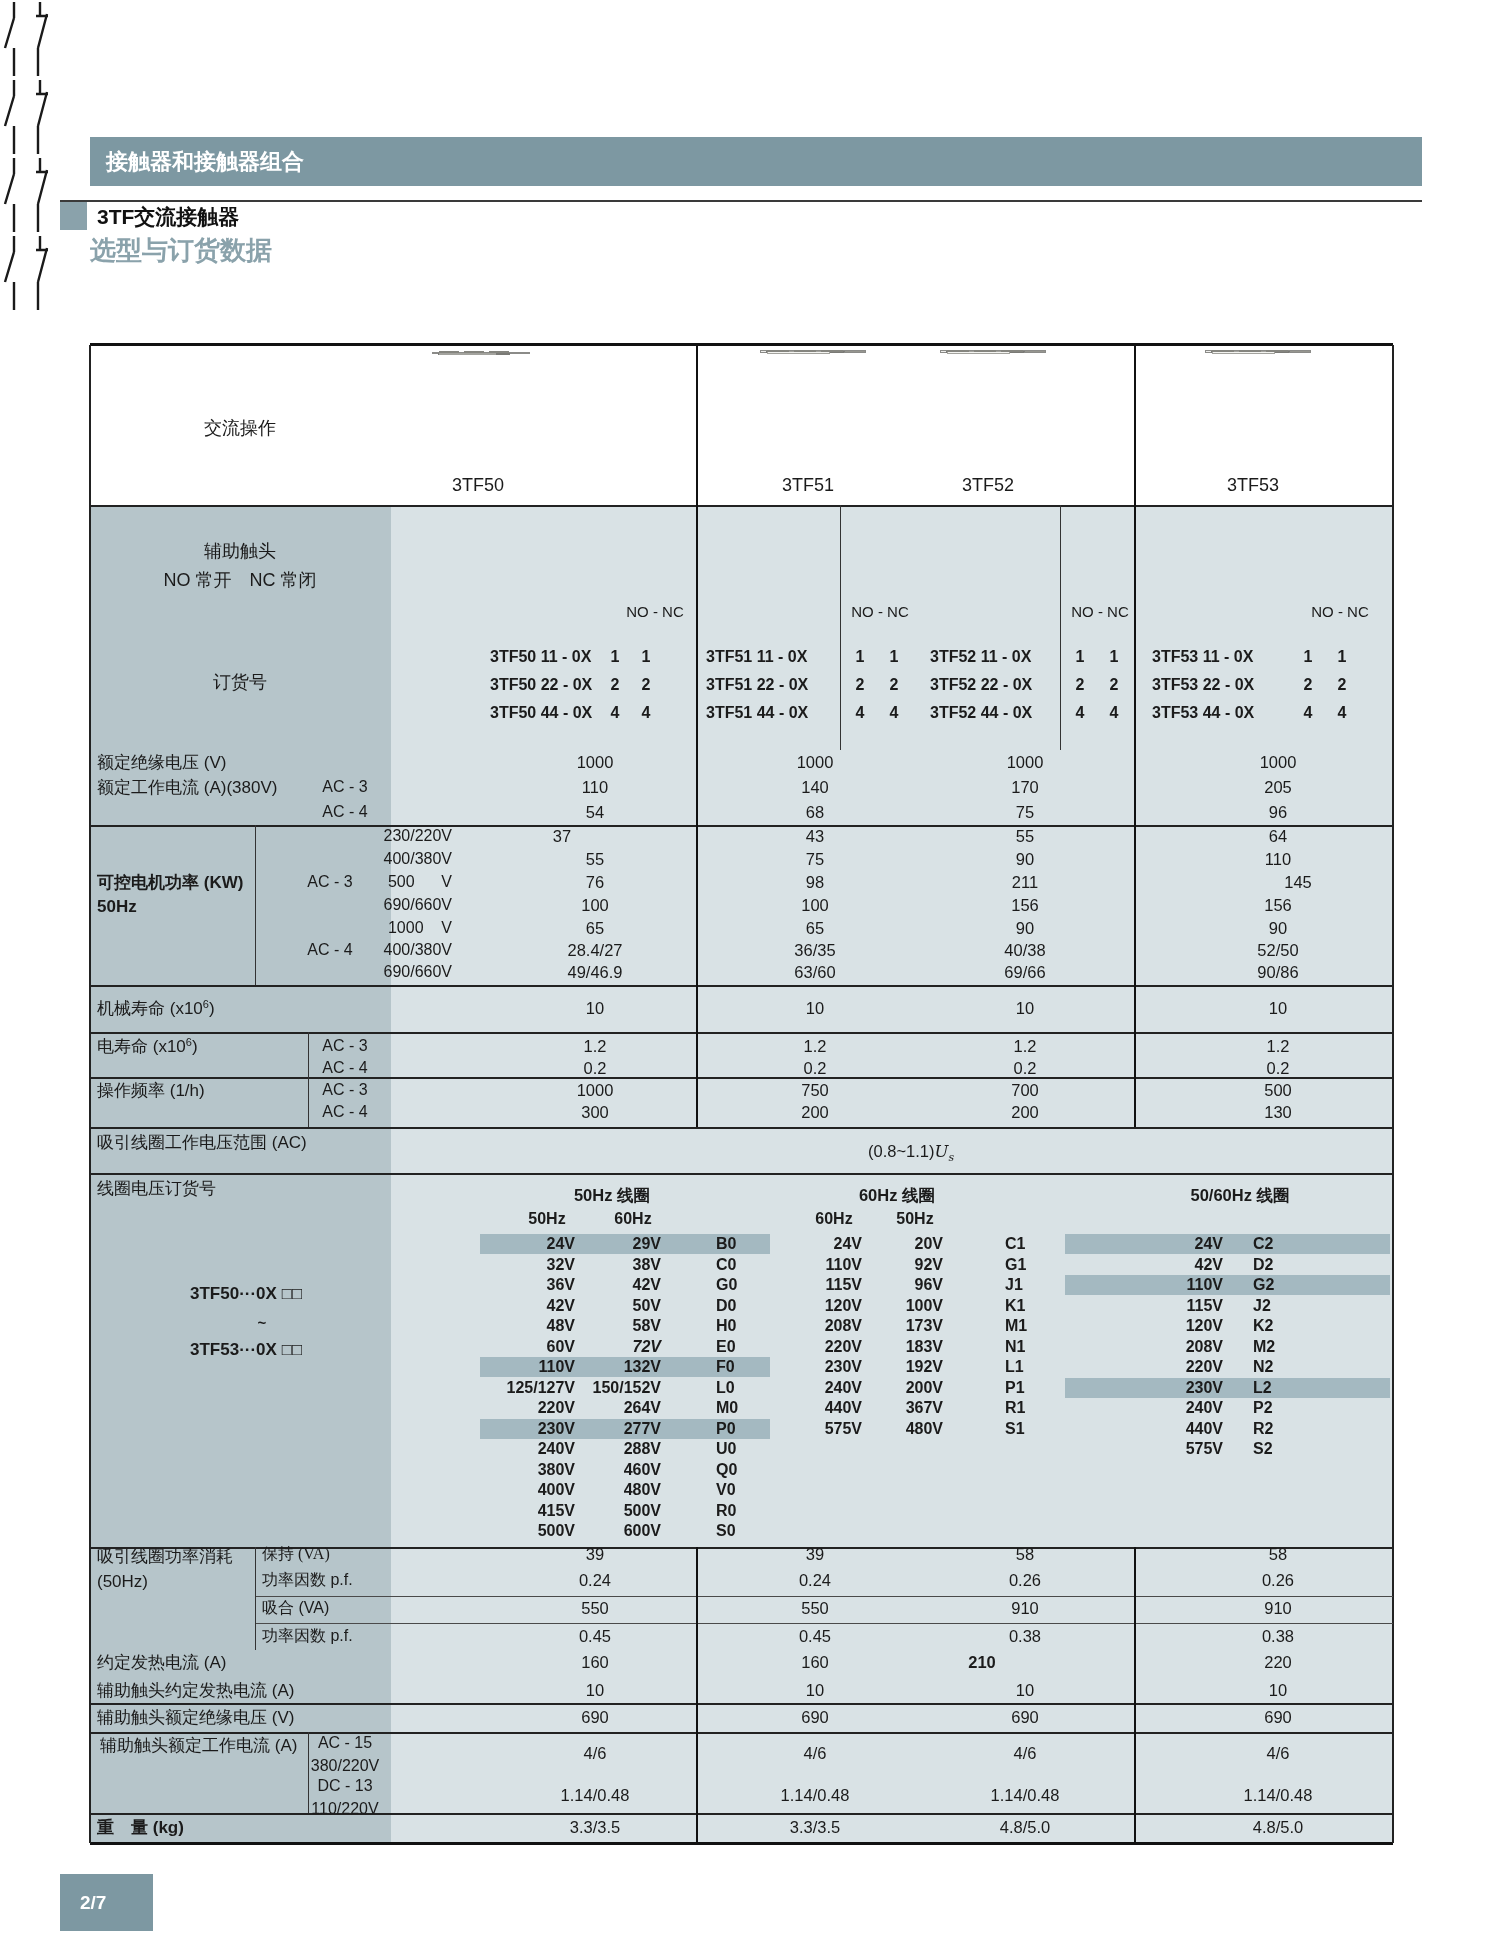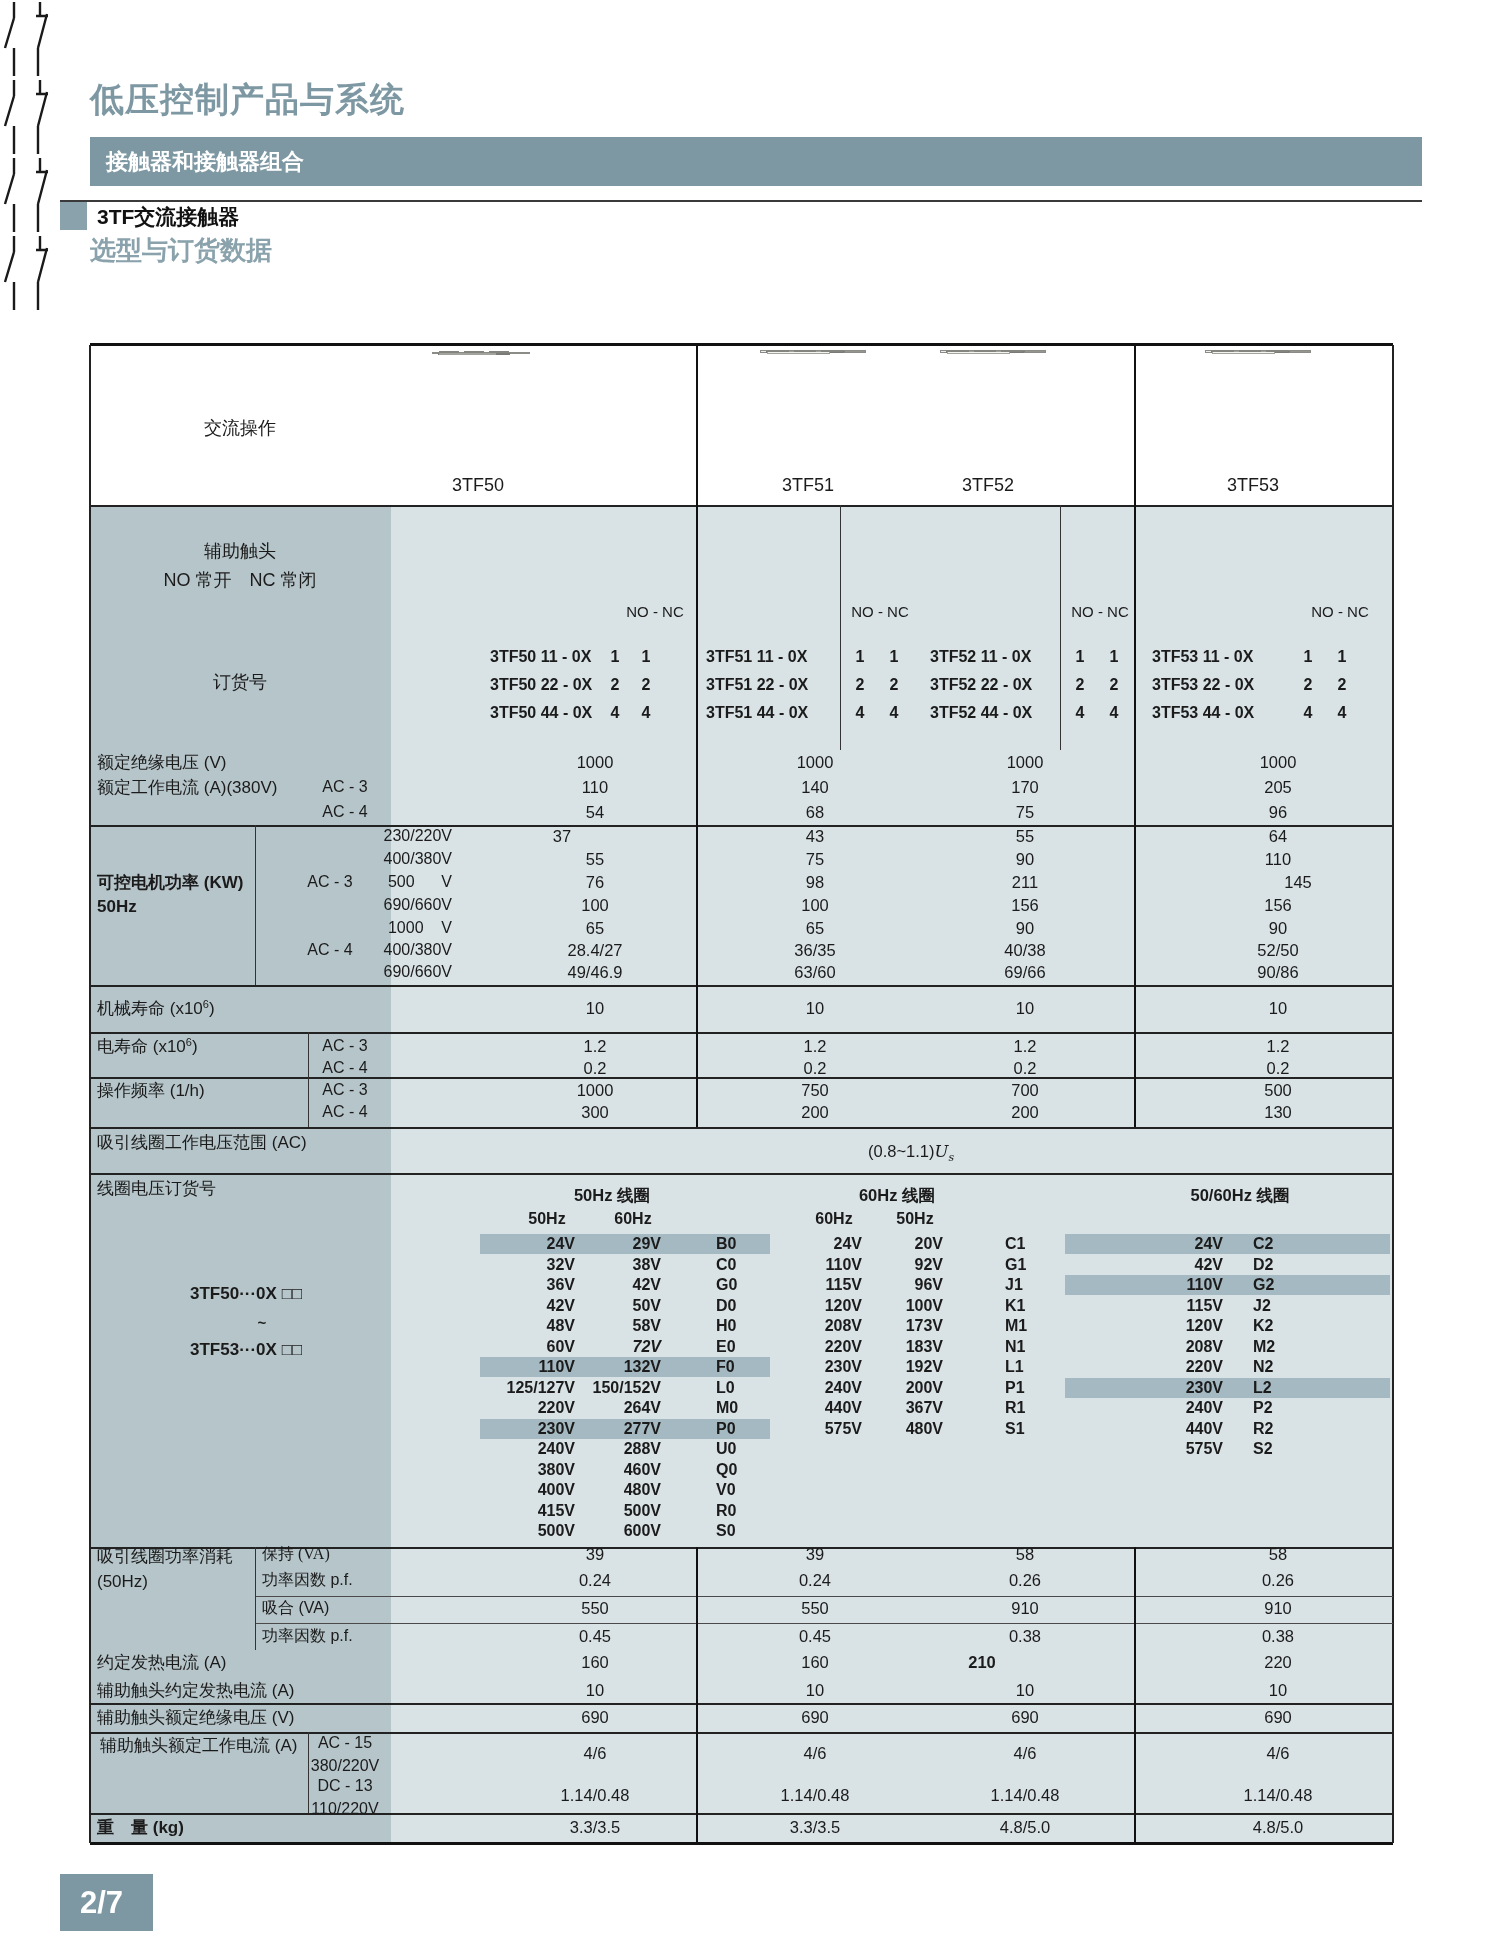--- a/index.html
+++ b/index.html
@@ -23,30 +23,29 @@
   .contactor .dot{width:9%;height:8%;background:#3c3c39;top:28%;}
   .contactor .d1{left:26%;} .contactor .d2{left:48%;background:#2a2a27;}
   .contactor .foot{bottom:1.5%;width:19%;height:12%;background:#cdcdc8;border:1px solid #85857f;}
   .contactor .f1{left:6%;} .contactor .f2{left:32%;} .contactor .f3{left:58%;}
   svg{position:absolute;}
 </style>
 </head>
 <body>
 
 <div id="page">
-  <div class="t b" style="left:90px;top:100px;font-size:34px;color:#7d98a2;letter-spacing:1px;">低压控制产品与系统</div>
   <div class="rect" style="left:90px;top:137px;width:1332px;height:49px;background:#7d98a2;"></div>
   <div class="t b" style="left:106px;top:162px;font-size:22px;color:#ffffff;">接触器和接触器组合</div>
   <div class="rect" style="left:60px;top:200px;width:1362px;height:2px;background:#3a3a3a;"></div>
   <div class="rect" style="left:60px;top:202px;width:27px;height:28px;background:#8aa2ab;"></div>
   <div class="t b" style="left:97px;top:217px;font-size:21px;color:#111;">3TF交流接触器</div>
   <div class="t b" style="left:90px;top:250px;font-size:26px;color:#8aa2ab;">选型与订货数据</div>
 
   <div class="rect" style="left:60px;top:1874px;width:93px;height:57px;background:#7d98a2;"></div>
-  <div class="t b" style="left:80px;top:1903px;font-size:31px;color:#fff;">2/7</div>
+  <div class="t b" style="left:80px;top:1903px;font-size:19px;color:#fff;">2/7</div>
 <div class="rect" style="left: 90px; top: 505px; width: 301px; height: 1338px; background: rgb(182, 197, 202);"></div>
     <div class="rect" style="left: 391px; top: 505px; width: 1002px; height: 1338px; background: rgb(217, 226, 229);"></div>
     <div class="rect" style="left: 480px; top: 1234px; width: 290px; height: 20px; background: rgb(164, 185, 193);"></div>
     <div class="rect" style="left: 480px; top: 1357px; width: 290px; height: 20px; background: rgb(164, 185, 193);"></div>
     <div class="rect" style="left: 480px; top: 1418.5px; width: 290px; height: 20px; background: rgb(164, 185, 193);"></div>
     <div class="rect" style="left: 1065px; top: 1234px; width: 325px; height: 20px; background: rgb(164, 185, 193);"></div>
     <div class="rect" style="left: 1065px; top: 1275px; width: 325px; height: 20px; background: rgb(164, 185, 193);"></div>
     <div class="rect" style="left: 1065px; top: 1377.5px; width: 325px; height: 20px; background: rgb(164, 185, 193);"></div>
     <div class="rect" style="left: 90px; top: 343px; width: 1303px; height: 3px; background: rgb(17, 17, 17);"></div>
     <div class="rect" style="left: 90px; top: 1842px; width: 1303px; height: 3px; background: rgb(17, 17, 17);"></div>

